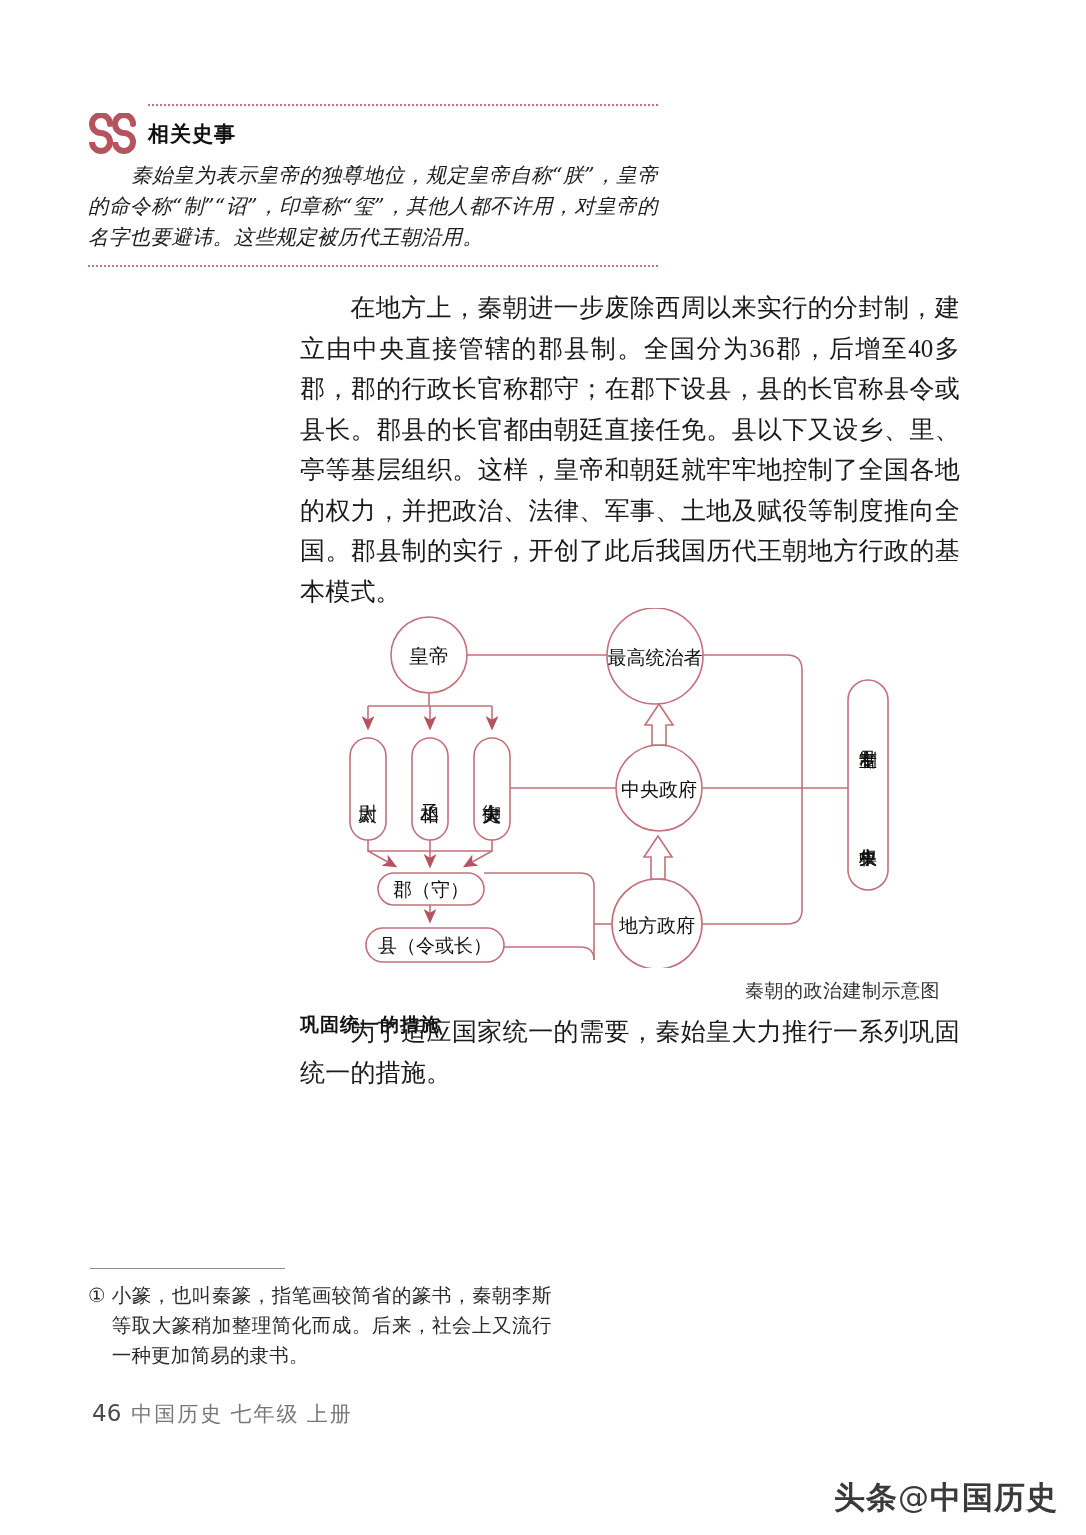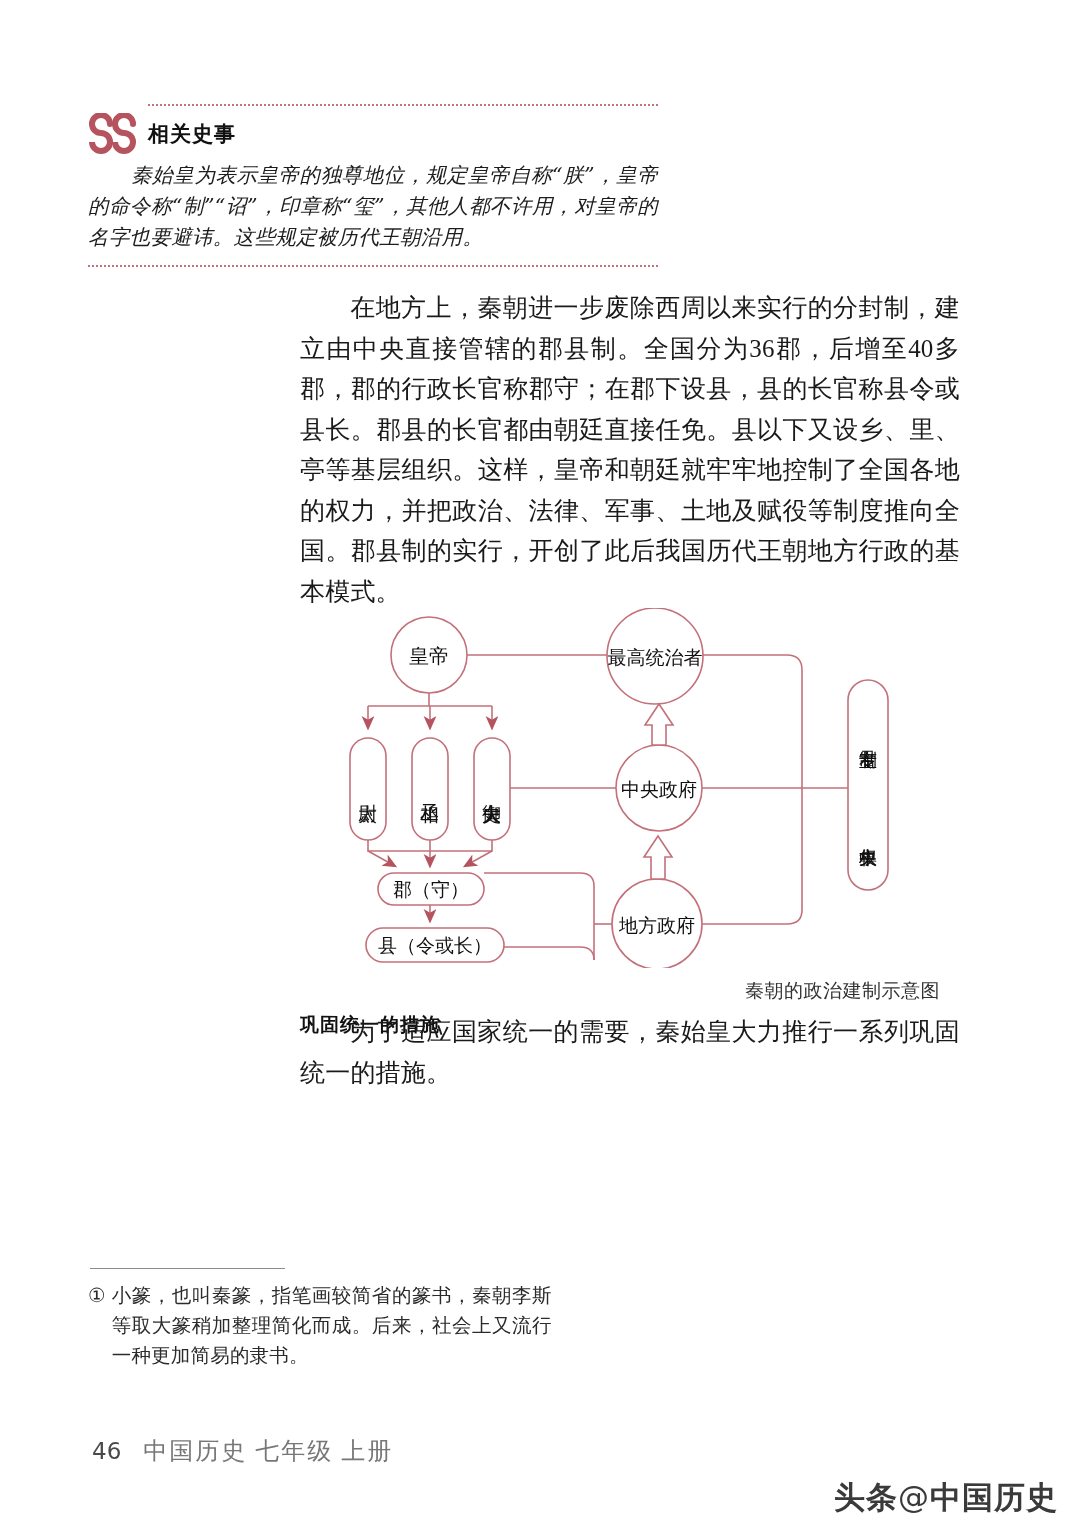--- a/index.html
+++ b/index.html
@@ -149,27 +149,26 @@
     left: 92px;
     top: 1400px;
     display: flex;
     align-items: baseline;
     color: #555;
   }
   #page-number {
     font-family: "DejaVu Sans", "Liberation Sans", sans-serif;
     font-size: 23px;
     color: #4a4a4a;
-    margin-right: 22px;
+    margin-right: 10px;
   }
   #footer-title {
-    font-size: 24px;
+    font-size: 21px;
     color: #777;
     letter-spacing: 2px;
-    margin-top: 35px;
   }
 
   
   #watermark {
     position: absolute;
     right: 28px;
     bottom: 16px;
     font-family: "DejaVu Sans", "Liberation Sans", sans-serif;
     font-size: 31px;
     font-weight: bold;

